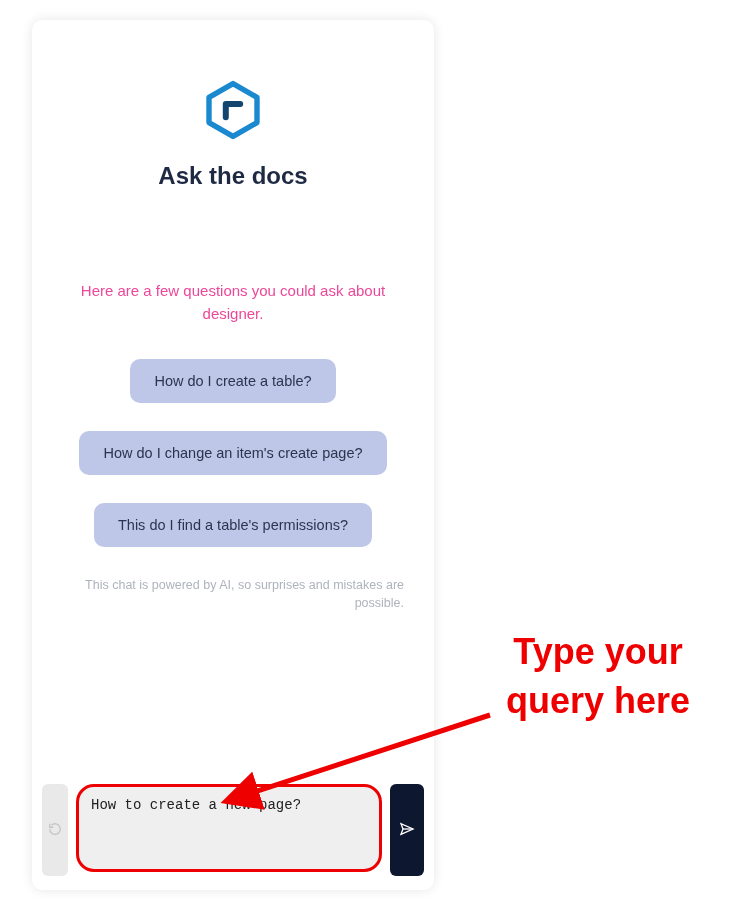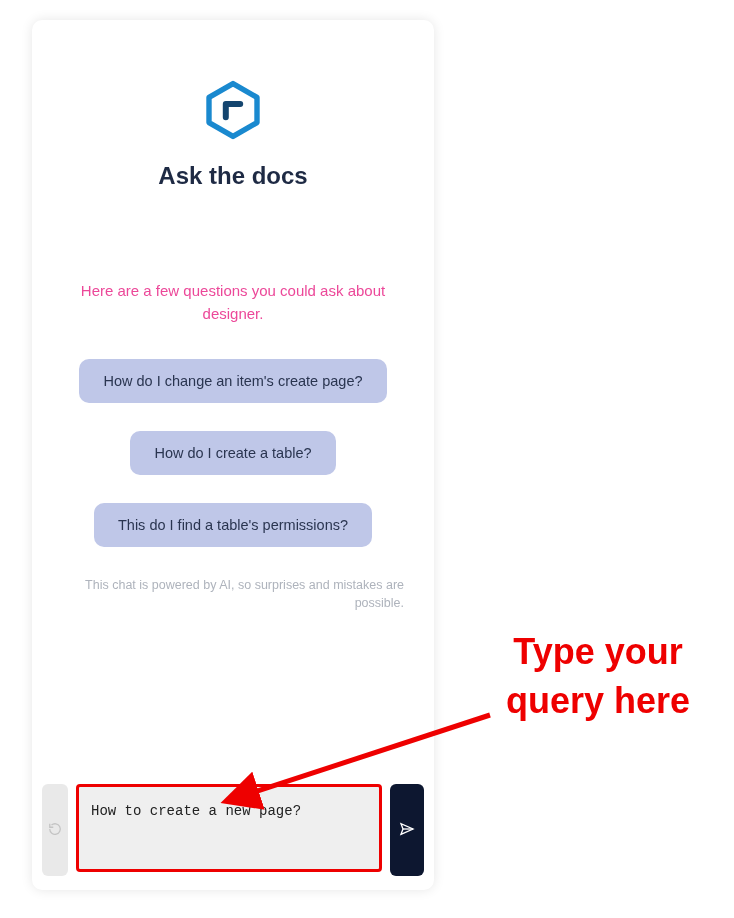--- a/index.html
+++ b/index.html
@@ -93,22 +93,22 @@
     }
     .input-wrap {
       flex: 1;
       position: relative;
     }
     .message-input {
       width: 100%;
       height: 88px;
       background: #efefef;
       border: 3px solid #ee0000;
-      border-radius: 4px;
-      padding: 16px 12px;
+      border-radius: 18px;
+      padding: 10px 12px;
       font-family: 'Courier New', monospace;
       font-size: 14px;
       color: #222;
       resize: none;
       outline: none;
     }
     .send-btn {
       width: 34px;
       background: #0d1730;
       border: none;
@@ -152,22 +152,22 @@
         <polygon points="50,6 90,29 90,71 50,94 10,71 10,29" fill="none" stroke="#1a89cf" stroke-width="9" stroke-linejoin="round"></polygon>
         <path d="M38 62 L38 40 L62 40" fill="none" stroke="#14456f" stroke-width="10" stroke-linecap="round" stroke-linejoin="round"></path>
       </svg>
     </span>
     <div class="chat-title">Ask the docs</div>
   </div>
 
   <div class="intro-text">Here are a few questions you could ask about designer.</div>
 
   <div class="suggestions">
+    <button class="suggestion-chip">How do I create a table?</button>
     <button class="suggestion-chip">How do I change an item's create page?</button>
-    <button class="suggestion-chip">How do I create a table?</button>
     <button class="suggestion-chip">This do I find a table's permissions?</button>
   </div>
 
   <div class="disclaimer">This chat is powered by AI, so surprises and mistakes are possible.</div>
 
   <div class="input-row">
     <button class="refresh-btn">
       <span>
         <svg width="14" height="14" viewBox="0 0 24 24" fill="none" stroke="#c4c4c4" stroke-width="2.2">
           <path d="M3 12a9 9 0 1 0 3-6.7"></path>

